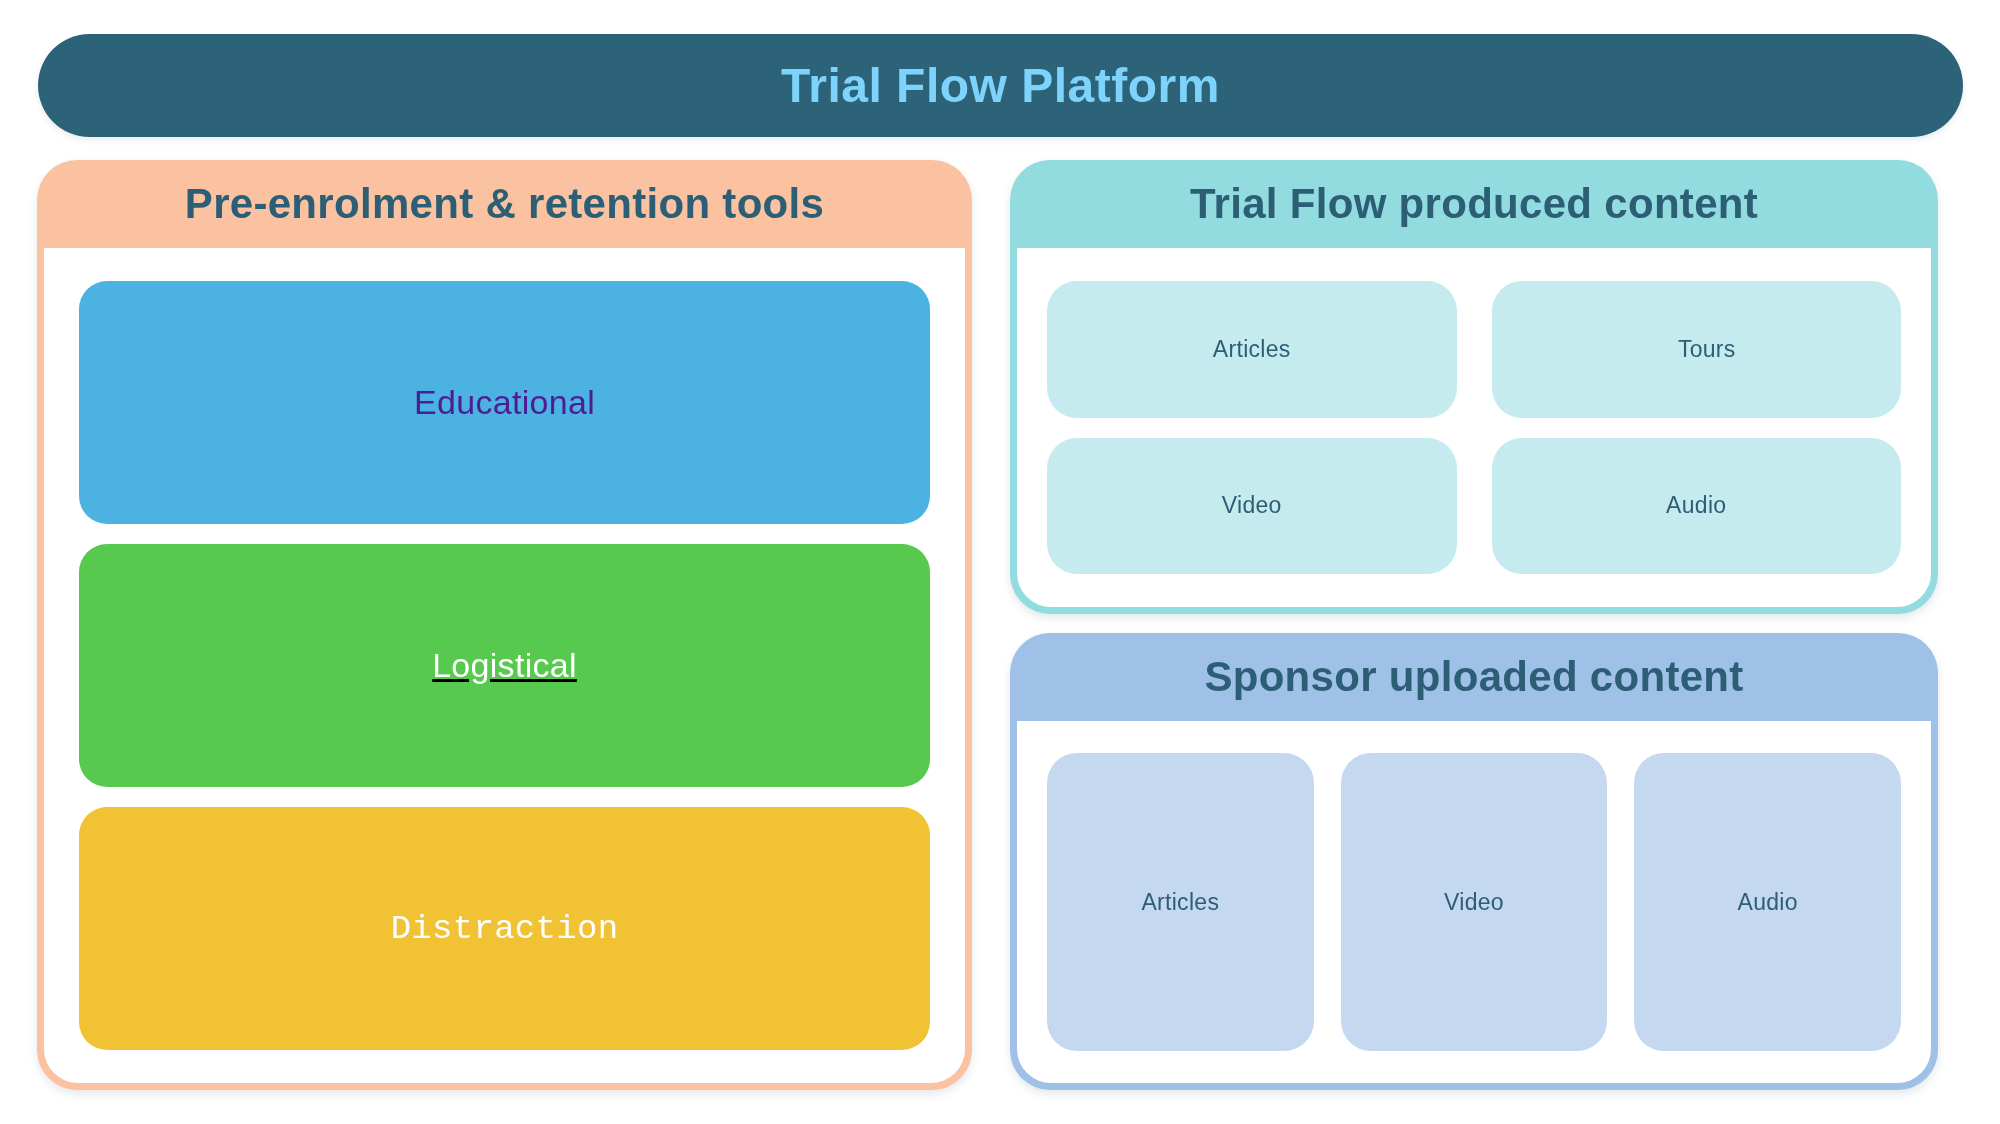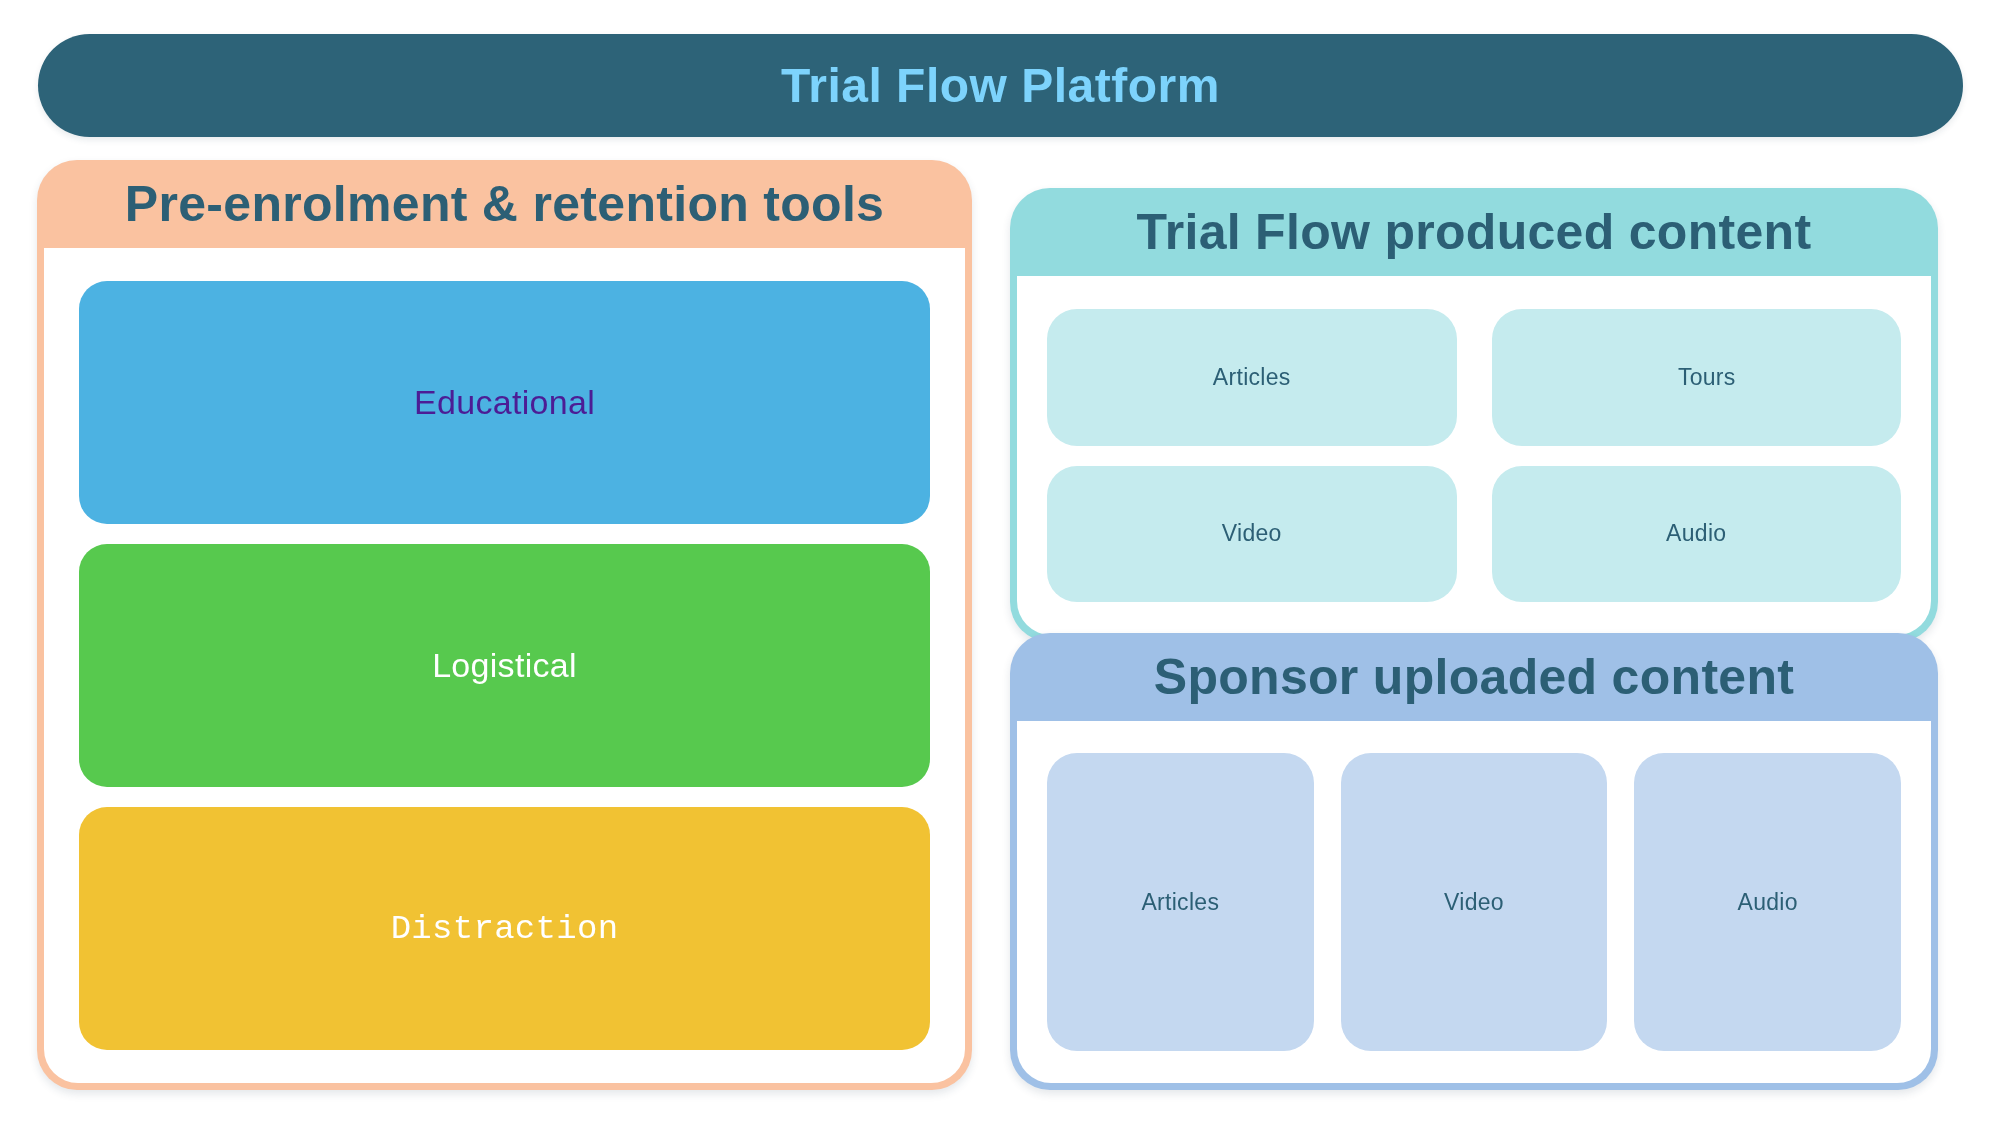--- a/index.html
+++ b/index.html
@@ -21,21 +21,21 @@
   .header-title{font-size:48px;font-weight:700;letter-spacing:0.5px;}
 
   
   .panel{
     position:absolute;border-radius:40px;
     box-shadow:0 4px 8px rgba(30,60,80,0.12);
   }
   .panel-title{
     height:88px;display:flex;align-items:center;justify-content:center;
   }
-  .panel-title span{font-size:50px;font-weight:700;letter-spacing:0.3px;}
+  .panel-title span{font-size:42px;font-weight:700;letter-spacing:0.3px;}
   .panel-body{
     position:absolute;left:7px;right:7px;top:88px;bottom:7px;
     background:#ffffff;border-radius:0 0 34px 34px;
     overflow:hidden;
   }
 
   
   #panel-pre{left:37px;top:160px;width:935px;height:930px;}
   #panel-pre .panel-body{display:flex;}
   .stack{
@@ -79,31 +79,31 @@
 
   <section class="panel" id="panel-pre" style="background-color: rgb(250, 194, 160);">
     <div class="panel-title">
       <span style="color: rgb(44, 95, 117);">Pre-enrolment &amp; retention tools</span>
     </div>
     <div class="panel-body">
       <div class="stack">
         <div class="bar" style="background-color: rgb(76, 178, 226);">
           <span style="color: #4c1d95;">Educational</span>
         </div>
-        <div class="bar" style="background-color: rgb(87, 201, 78);">
+        <div class="bar" style="background-color: rgb(87, 201, 78); text-decoration: underline;">
           <span style="color: rgb(255, 255, 255);">Logistical</span>
         </div>
         <div class="bar" style="background-color: rgb(241, 194, 51); font-family: Liberation Mono, monospace;">
           <span style="color: rgb(255, 255, 255);">Distraction</span>
         </div>
       </div>
     </div>
   </section>
 
-  <section class="panel" id="panel-tf" style="background-color: rgb(146, 219, 222); margin-top: 28px;">
+  <section class="panel" id="panel-tf" style="background-color: rgb(146, 219, 222);">
     <div class="panel-title">
       <span style="color: rgb(44, 95, 117);">Trial Flow produced content</span>
     </div>
     <div class="panel-body">
       <div class="tile" style="background-color: rgb(197, 235, 238);">
         <span style="color: rgb(44, 95, 117);">Articles</span>
       </div>
       <div class="tile" style="background-color: rgb(197, 235, 238); padding-left: 21px;">
         <span style="color: rgb(44, 95, 117);">Tours</span>
       </div>

